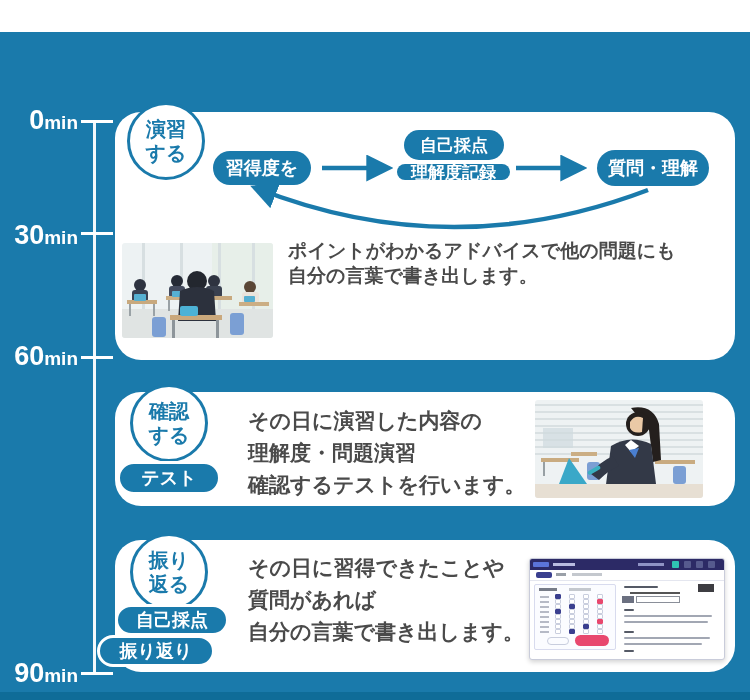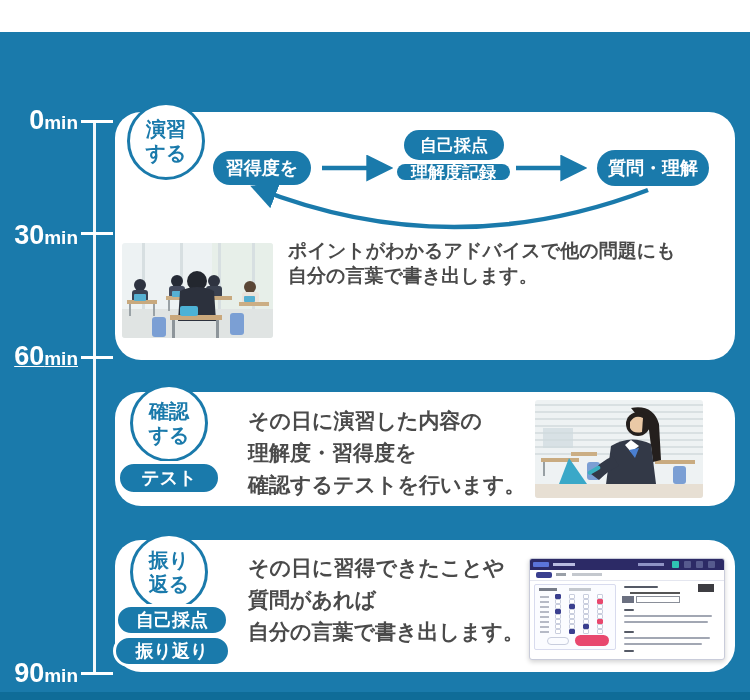--- a/index.html
+++ b/index.html
@@ -73,21 +73,21 @@
   <div class="abs tl-tick" style="top:232px;"></div>
   <div class="abs tl-tick" style="top:356px;"></div>
   <div class="abs tl-tick" style="top:672px;"></div>
 
   <div class="abs tl-label" style="top:105px;">
     <span class="tl-num">0</span><span class="tl-unit">min</span>
   </div>
   <div class="abs tl-label" style="top:220px;">
     <span class="tl-num">30</span><span class="tl-unit">min</span>
   </div>
-  <div class="abs tl-label" style="top:341px;text-decoration:underline;">
+  <div class="abs tl-label" style="top:341px;">
     <span class="tl-num">60</span><span class="tl-unit">min</span>
   </div>
   <div class="abs tl-label" style="top:658px;">
     <span class="tl-num">90</span><span class="tl-unit">min</span>
   </div>
 
   <div class="panel" id="panel-1"></div>
 
   <svg class="abs" style="left:115px;top:112px;" width="620" height="150" viewBox="0 0 620 150">
     <defs>
@@ -164,21 +164,21 @@
 
   <div class="abs step-circle" style="left:130px;top:384px;">
     <span>確認</span>
     <span>する</span>
   </div>
 
   <div class="abs badge-pill" style="left:117px;top:461px;width:104px;height:34px;">テスト</div>
 
   <div class="abs" style="left:248px;top:405px;">
     <div class="desc desc-23">その日に演習した内容の</div>
-    <div class="desc desc-23">理解度・習得度を</div>
+    <div class="desc desc-23">理解度・問題演習</div>
     <div class="desc desc-23">確認するテストを行います。</div>
   </div>
 
   <div class="abs photo" style="left:535px;top:400px;width:168px;height:98px;">
     <svg width="168" height="98" viewBox="0 0 168 98">
       <rect width="168" height="98" fill="#eef2f3"></rect>
       <g fill="#d9e0e2">
         <rect y="4" width="168" height="2"></rect>
           <rect y="11" width="168" height="2"></rect>
           <rect y="18" width="168" height="2"></rect>
@@ -213,21 +213,21 @@
   </div>
 
   <div class="panel" id="panel-3"></div>
 
   <div class="abs step-circle" style="left:130px;top:533px;">
     <span>振り</span>
     <span>返る</span>
   </div>
 
   <div class="abs badge-pill" style="left:115px;top:604px;width:114px;height:32px;">自己採点</div>
-  <div class="abs badge-pill" style="left:113px;top:635px;width:118px;height:32px;text-align:right;">振り返り</div>
+  <div class="abs badge-pill" style="left:97px;top:635px;width:118px;height:32px;text-align:right;">振り返り</div>
 
   <div class="abs" style="left:248px;top:552px;">
     <div class="desc desc-23">その日に習得できたことや</div>
     <div class="desc desc-23">質問があれば</div>
     <div class="desc desc-23">自分の言葉で書き出します。</div>
   </div>
 
   <div class="abs app-shot" style="left:529px;top:558px;width:194px;height:100px;">
     <div class="app-header">
       <div class="abs" style="left:3px;top:3px;width:16px;height:5px;background:#5b74d8;border-radius:1px;"></div>

